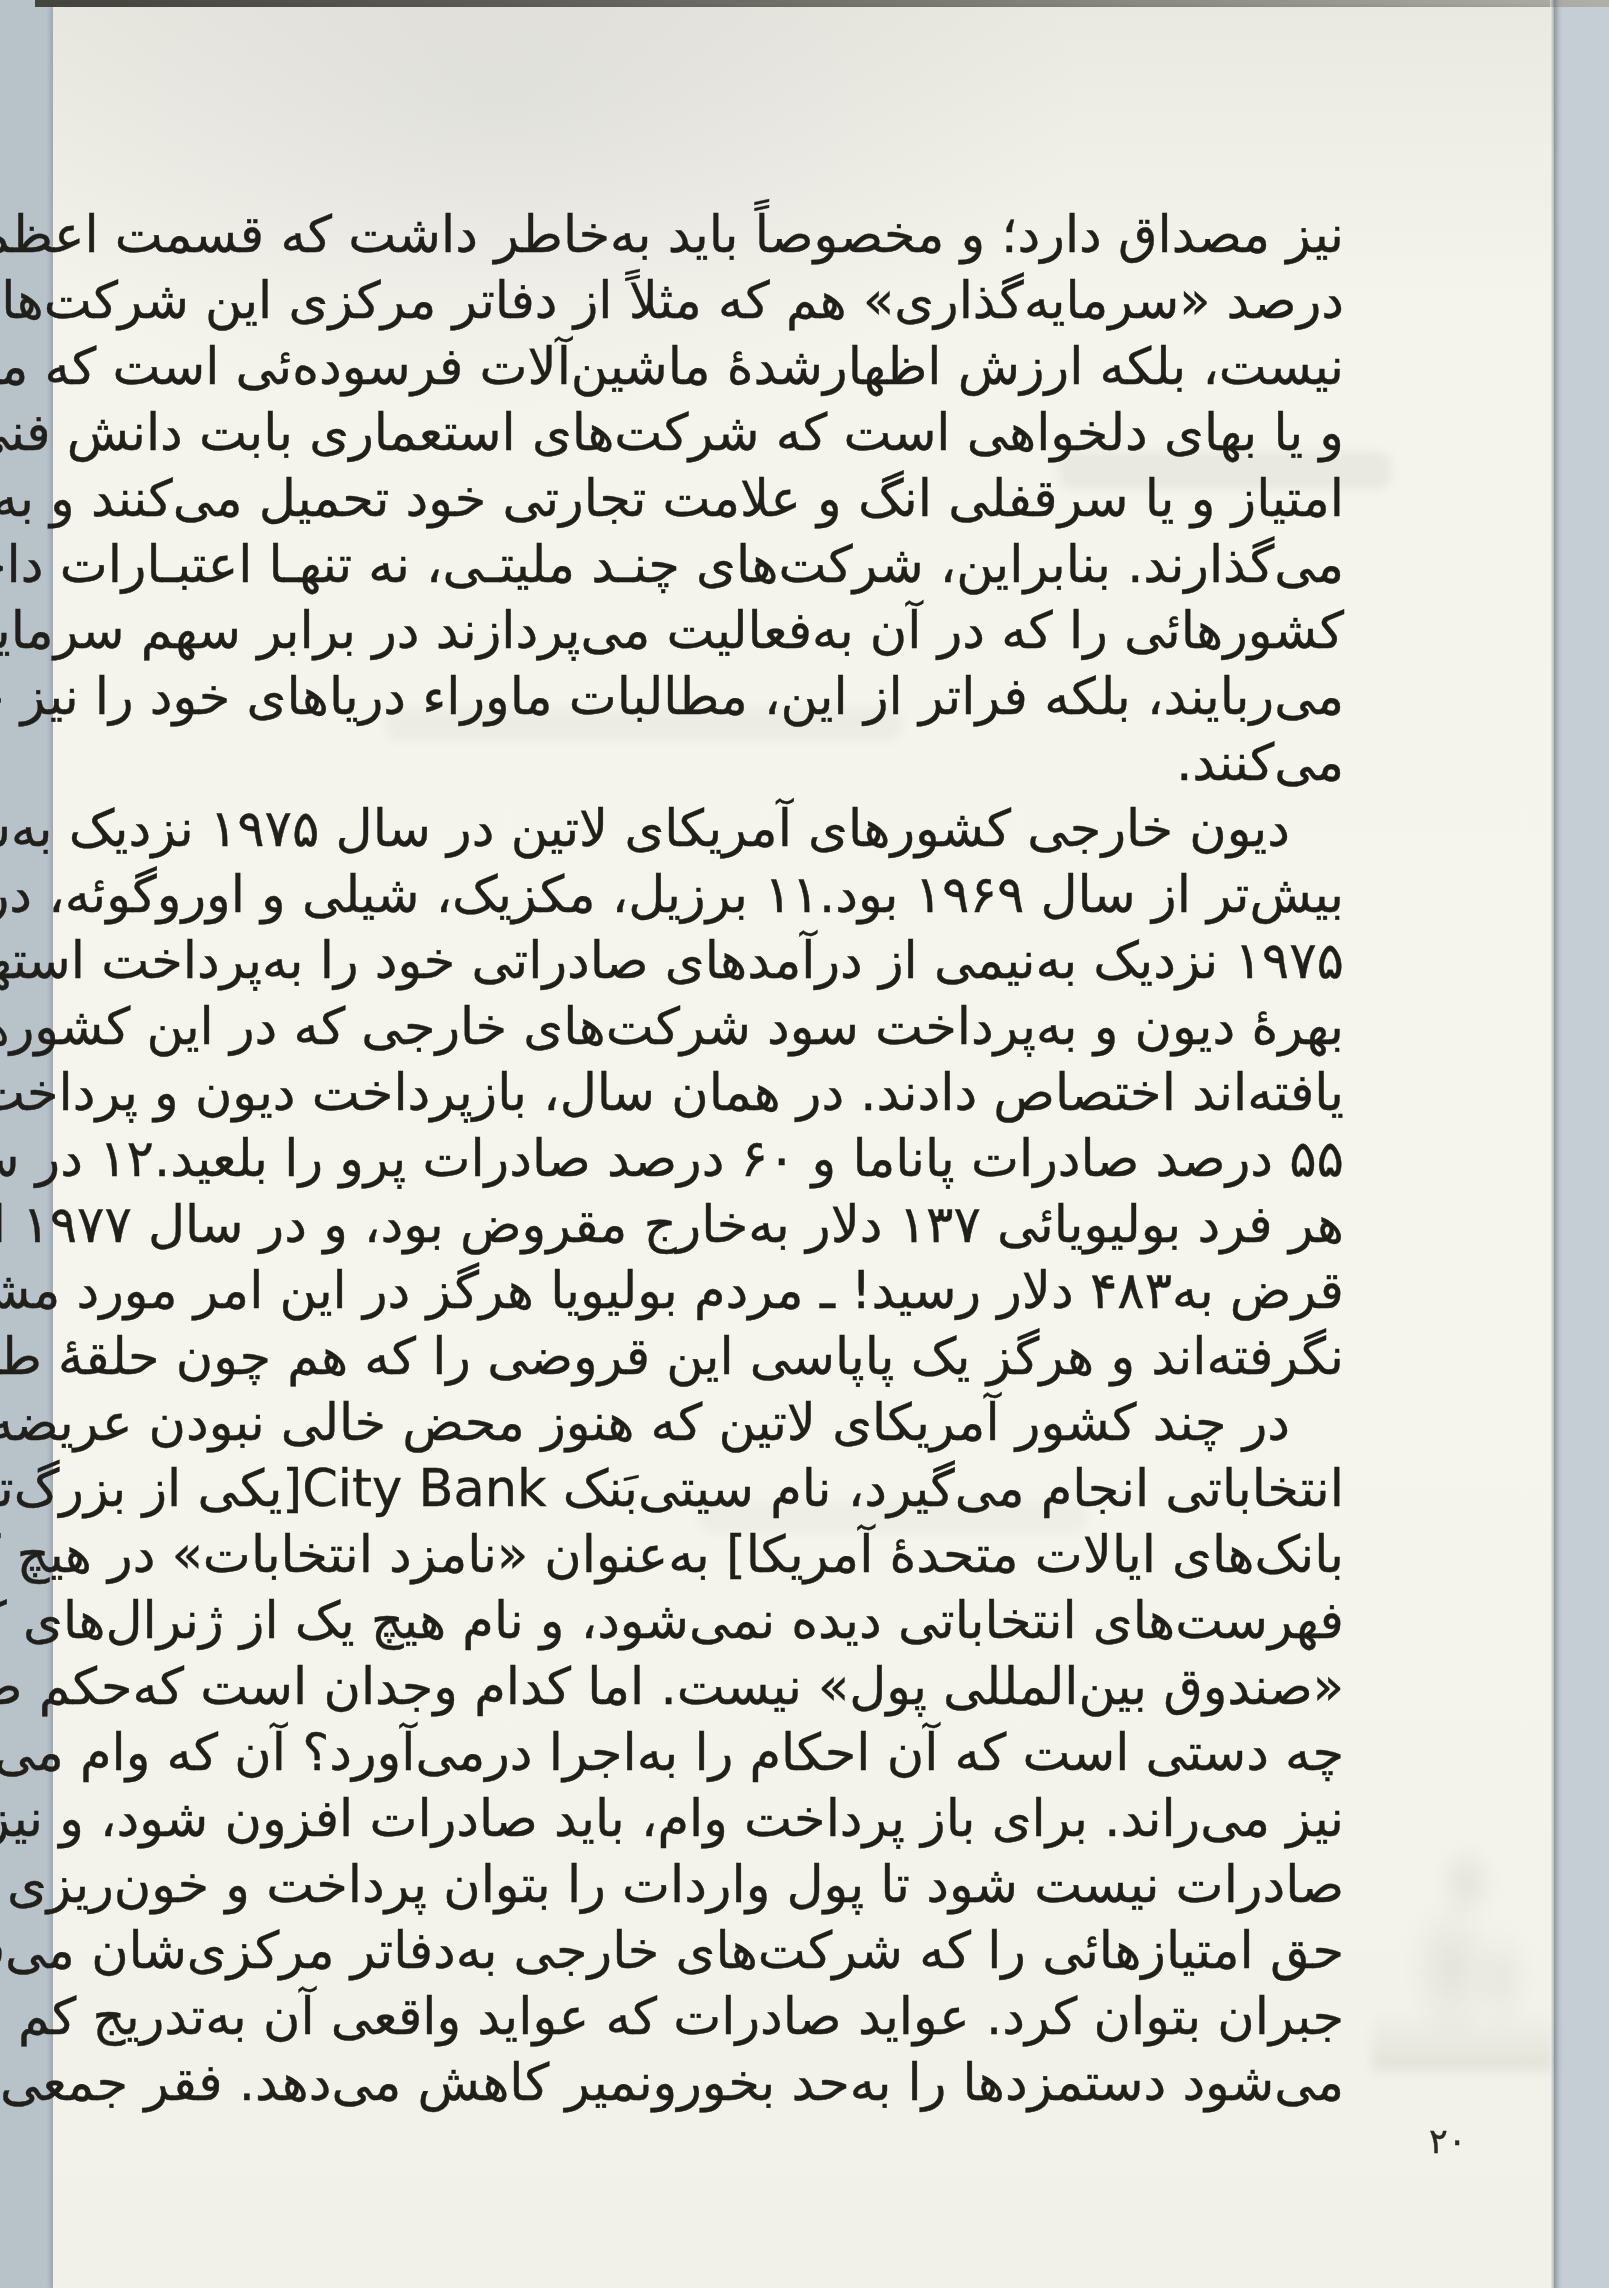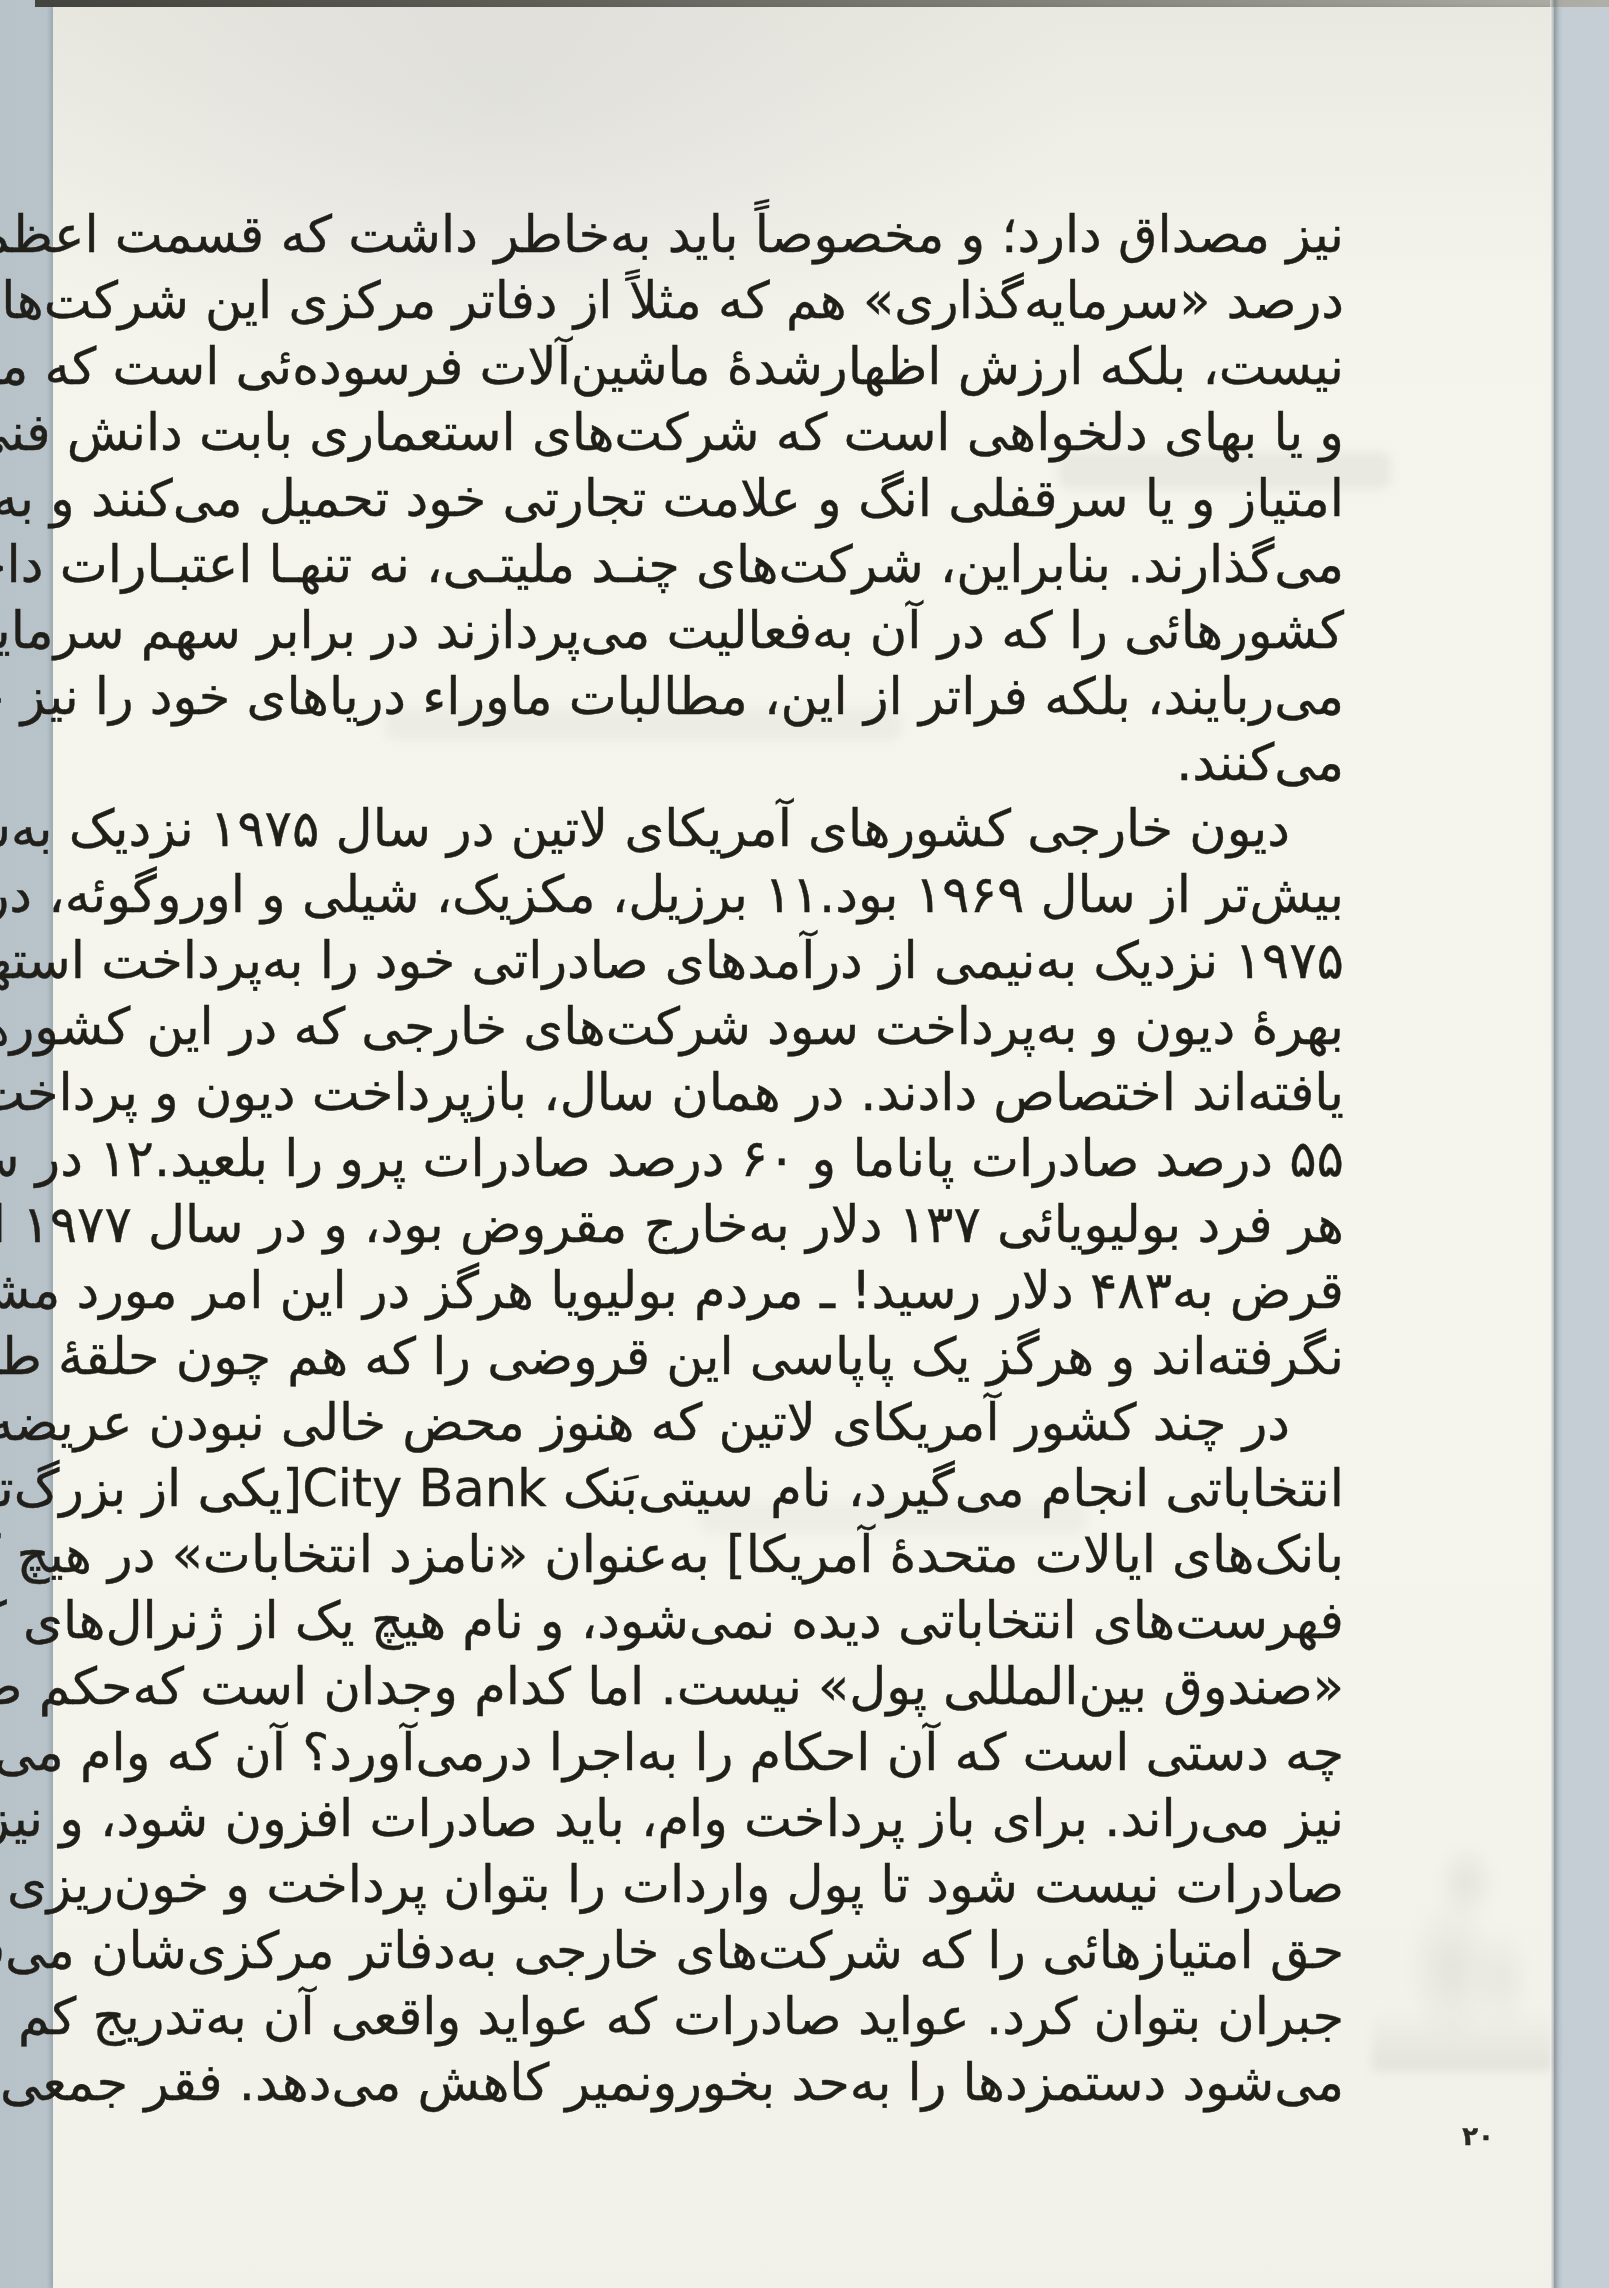--- a/index.html
+++ b/index.html
@@ -27,21 +27,21 @@
     position:absolute;left:135px;top:202px;width:1209px;
     direction:rtl;text-align:justify;
     font-size:51px;line-height:66px;color:#211f1a;
     -webkit-text-stroke:0.4px #211f1a;
   }
   .line{height:66px;text-align:justify;text-align-last:justify;overflow:visible;white-space:nowrap;}
   .line.start{padding-right:54px;}
   .line.end{text-align-last:right;}
   .page-number{
     position:absolute;left:1429px;top:2121px;width:65px;
-    direction:rtl;text-align:right;font-size:26px;color:#2a2923;font-weight:bold;
+    direction:rtl;text-align:left;font-size:35px;color:#2a2923;
     -webkit-text-stroke:0.4px #2a2923;
   }
   .ghost-figure{
     position:absolute;left:1372px;top:1829px;width:181px;height:242px;
     filter:blur(5.5px);opacity:.55;pointer-events:none;
     background:
       radial-gradient(42px 55px at 52% 22%, rgba(148,152,140,.30), transparent 72%),
       radial-gradient(65px 102px at 44% 58%, rgba(148,152,140,.30), transparent 72%),
       radial-gradient(42px 74px at 72% 62%, rgba(148,152,140,.22), transparent 72%),
       linear-gradient(0deg, rgba(148,152,140,.32), rgba(148,152,140,0) 26%);

